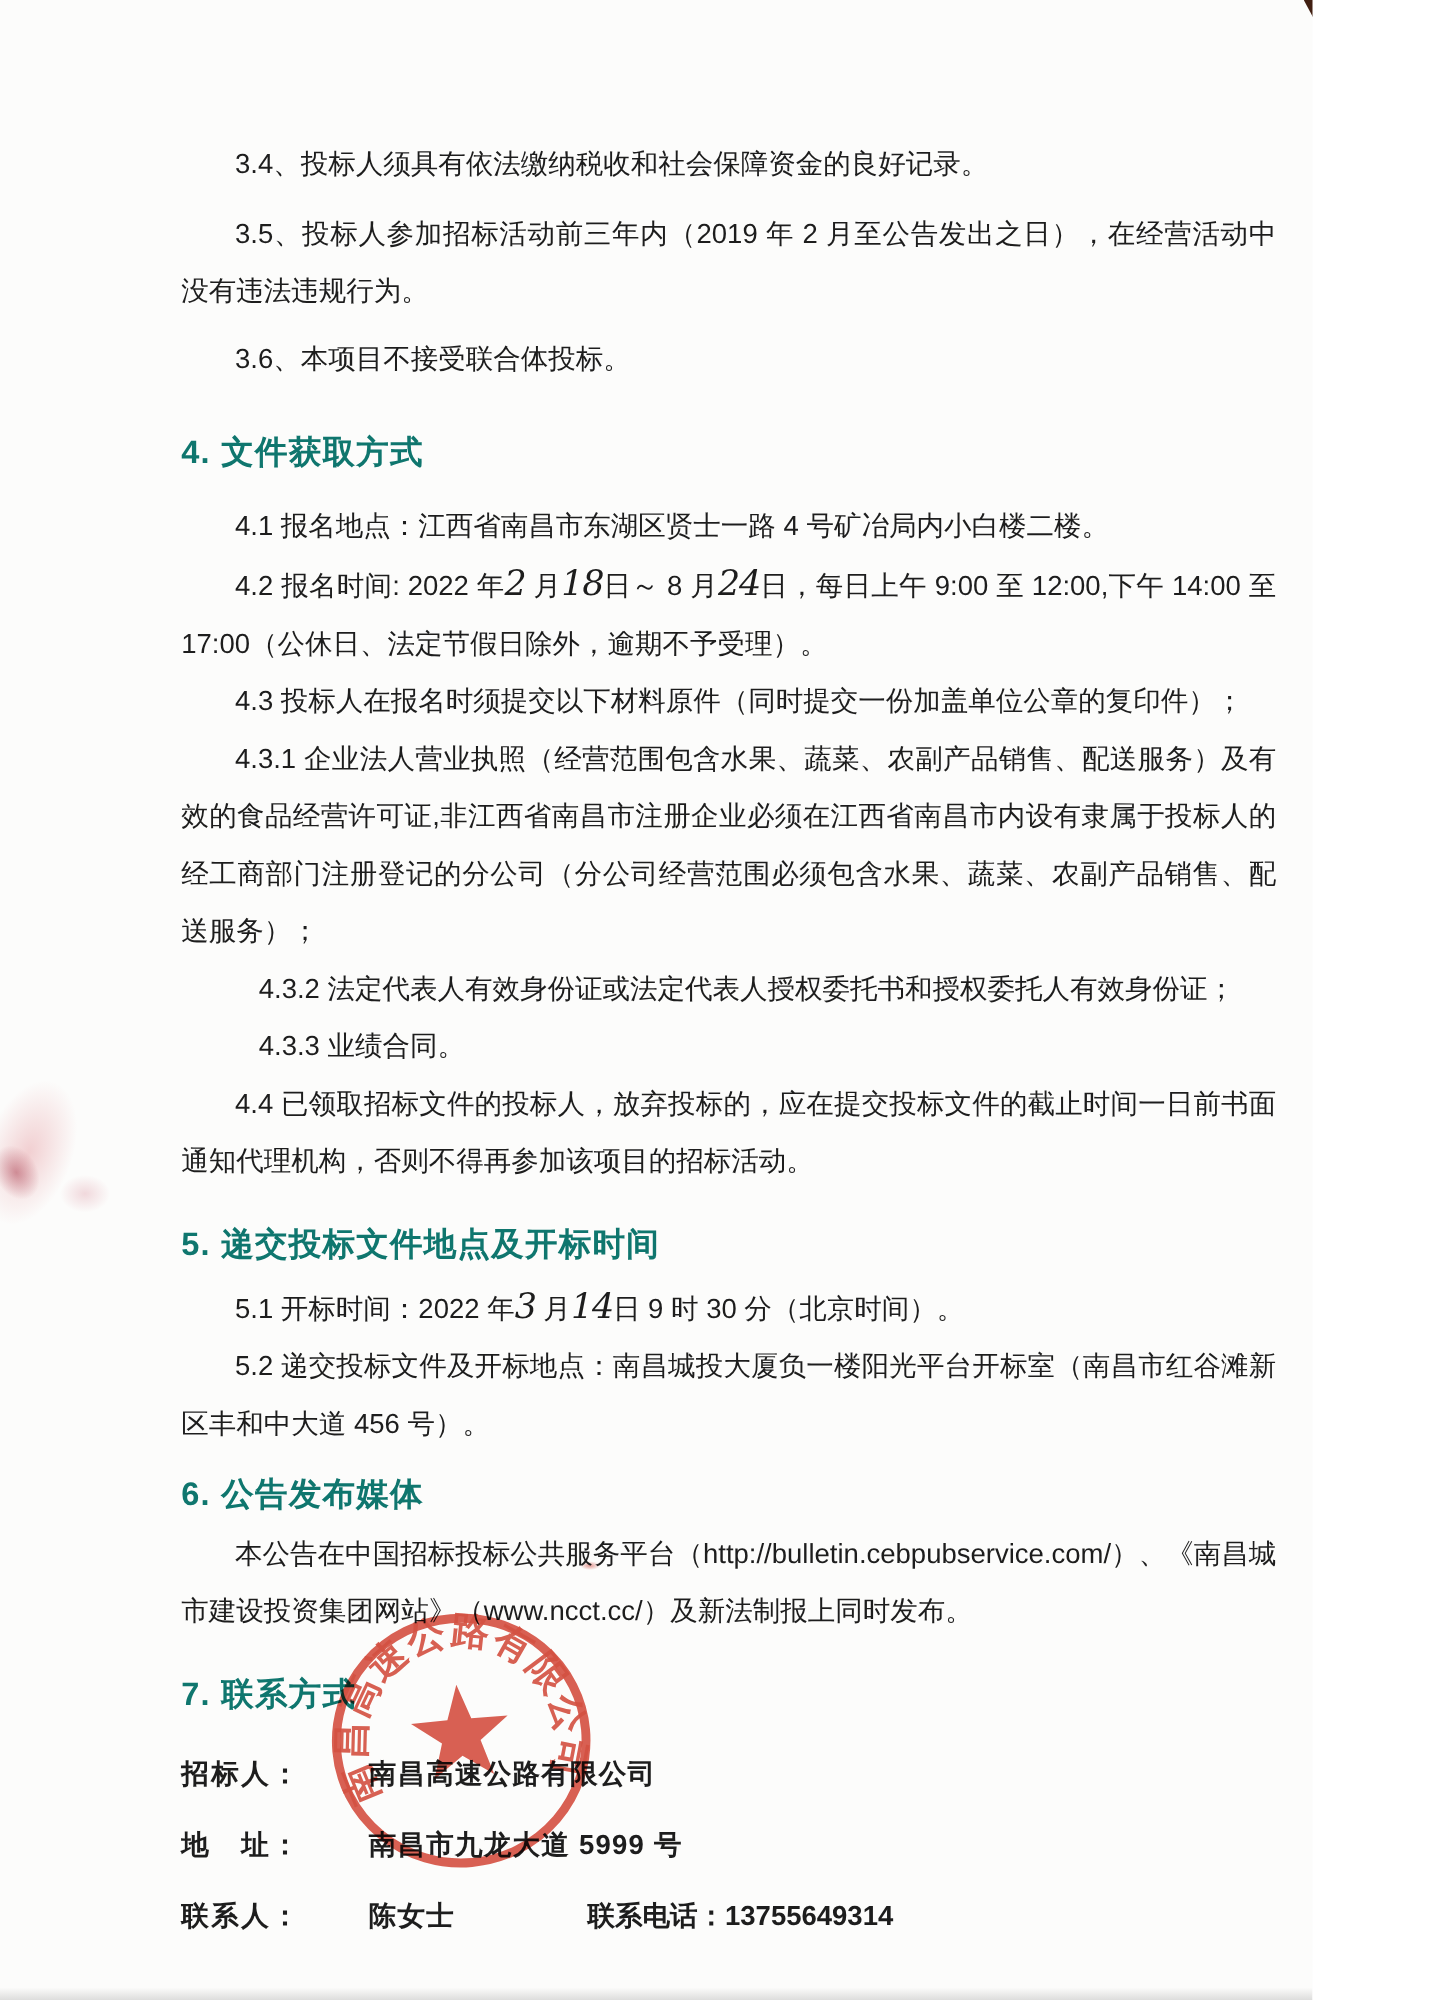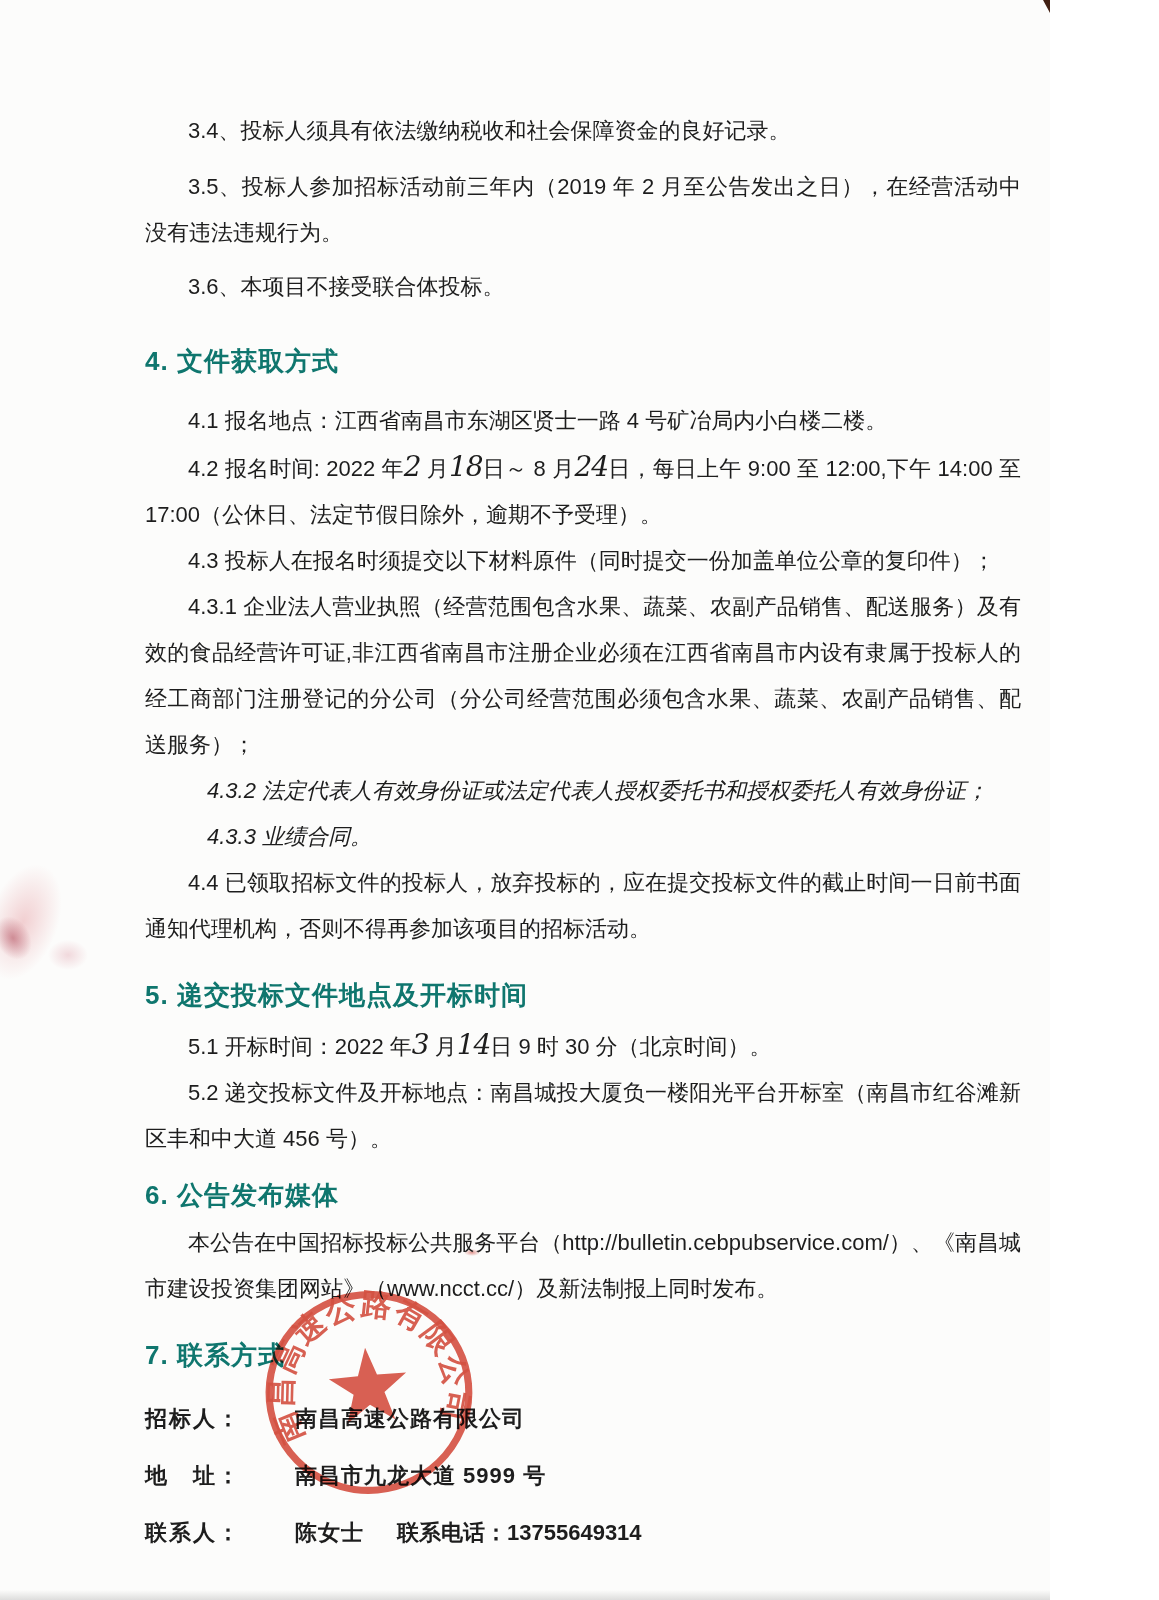--- a/index.html
+++ b/index.html
@@ -40,40 +40,40 @@
   .bottom-smear{
     position:absolute;left:0;bottom:0;width:100%;height:10px;
     background:linear-gradient(to top,rgba(140,140,140,.28),rgba(140,140,140,0));
   }
   .doc{
     position:absolute;left:145px;top:108px;width:876px;
     font-size:22px;line-height:46px;font-weight:500;
     text-align:justify;
   }
   .para{margin:0;text-indent:43px;}
-  .para-deep{margin:0;text-indent:62px;font-style:italic;}
+  .para-deep{margin:0;text-indent:62px;}
   .heading{
     margin:0;font-size:26px;line-height:50px;font-weight:800;
     color:#0f766e;text-indent:0;letter-spacing:1px;
   } .mt26{margin-top:26px;}
   .mt18{margin-top:18px;} .mt12{margin-top:12px;}
   .mt10{margin-top:10px;} .mt8{margin-top:8px;} .mt2{margin-top:2px;}
   .hand{
     font-family:"DejaVu Serif", serif;
     font-style:italic;font-weight:400;font-size:28px;
     letter-spacing:-1px;
   }
   .contact{margin-top:10px;}
   .contact .row{
     display:flex;align-items:baseline;
     height:57px;line-height:57px;font-weight:700;
   }
   .contact .lbl{width:150px;flex:0 0 150px;letter-spacing:2px;}
   .contact .val{letter-spacing:1px;}
-  .contact .phone-group{margin-left:33px;display:flex;}
+  .contact .phone-group{margin-left:106px;display:flex;}
   
   .seal{
     position:absolute;left:262px;top:1288px;width:214px;height:210px;
     mix-blend-mode:multiply;opacity:.88;
     transform:rotate(-5deg);
   }
 </style>
 </head>
 <body>
 

